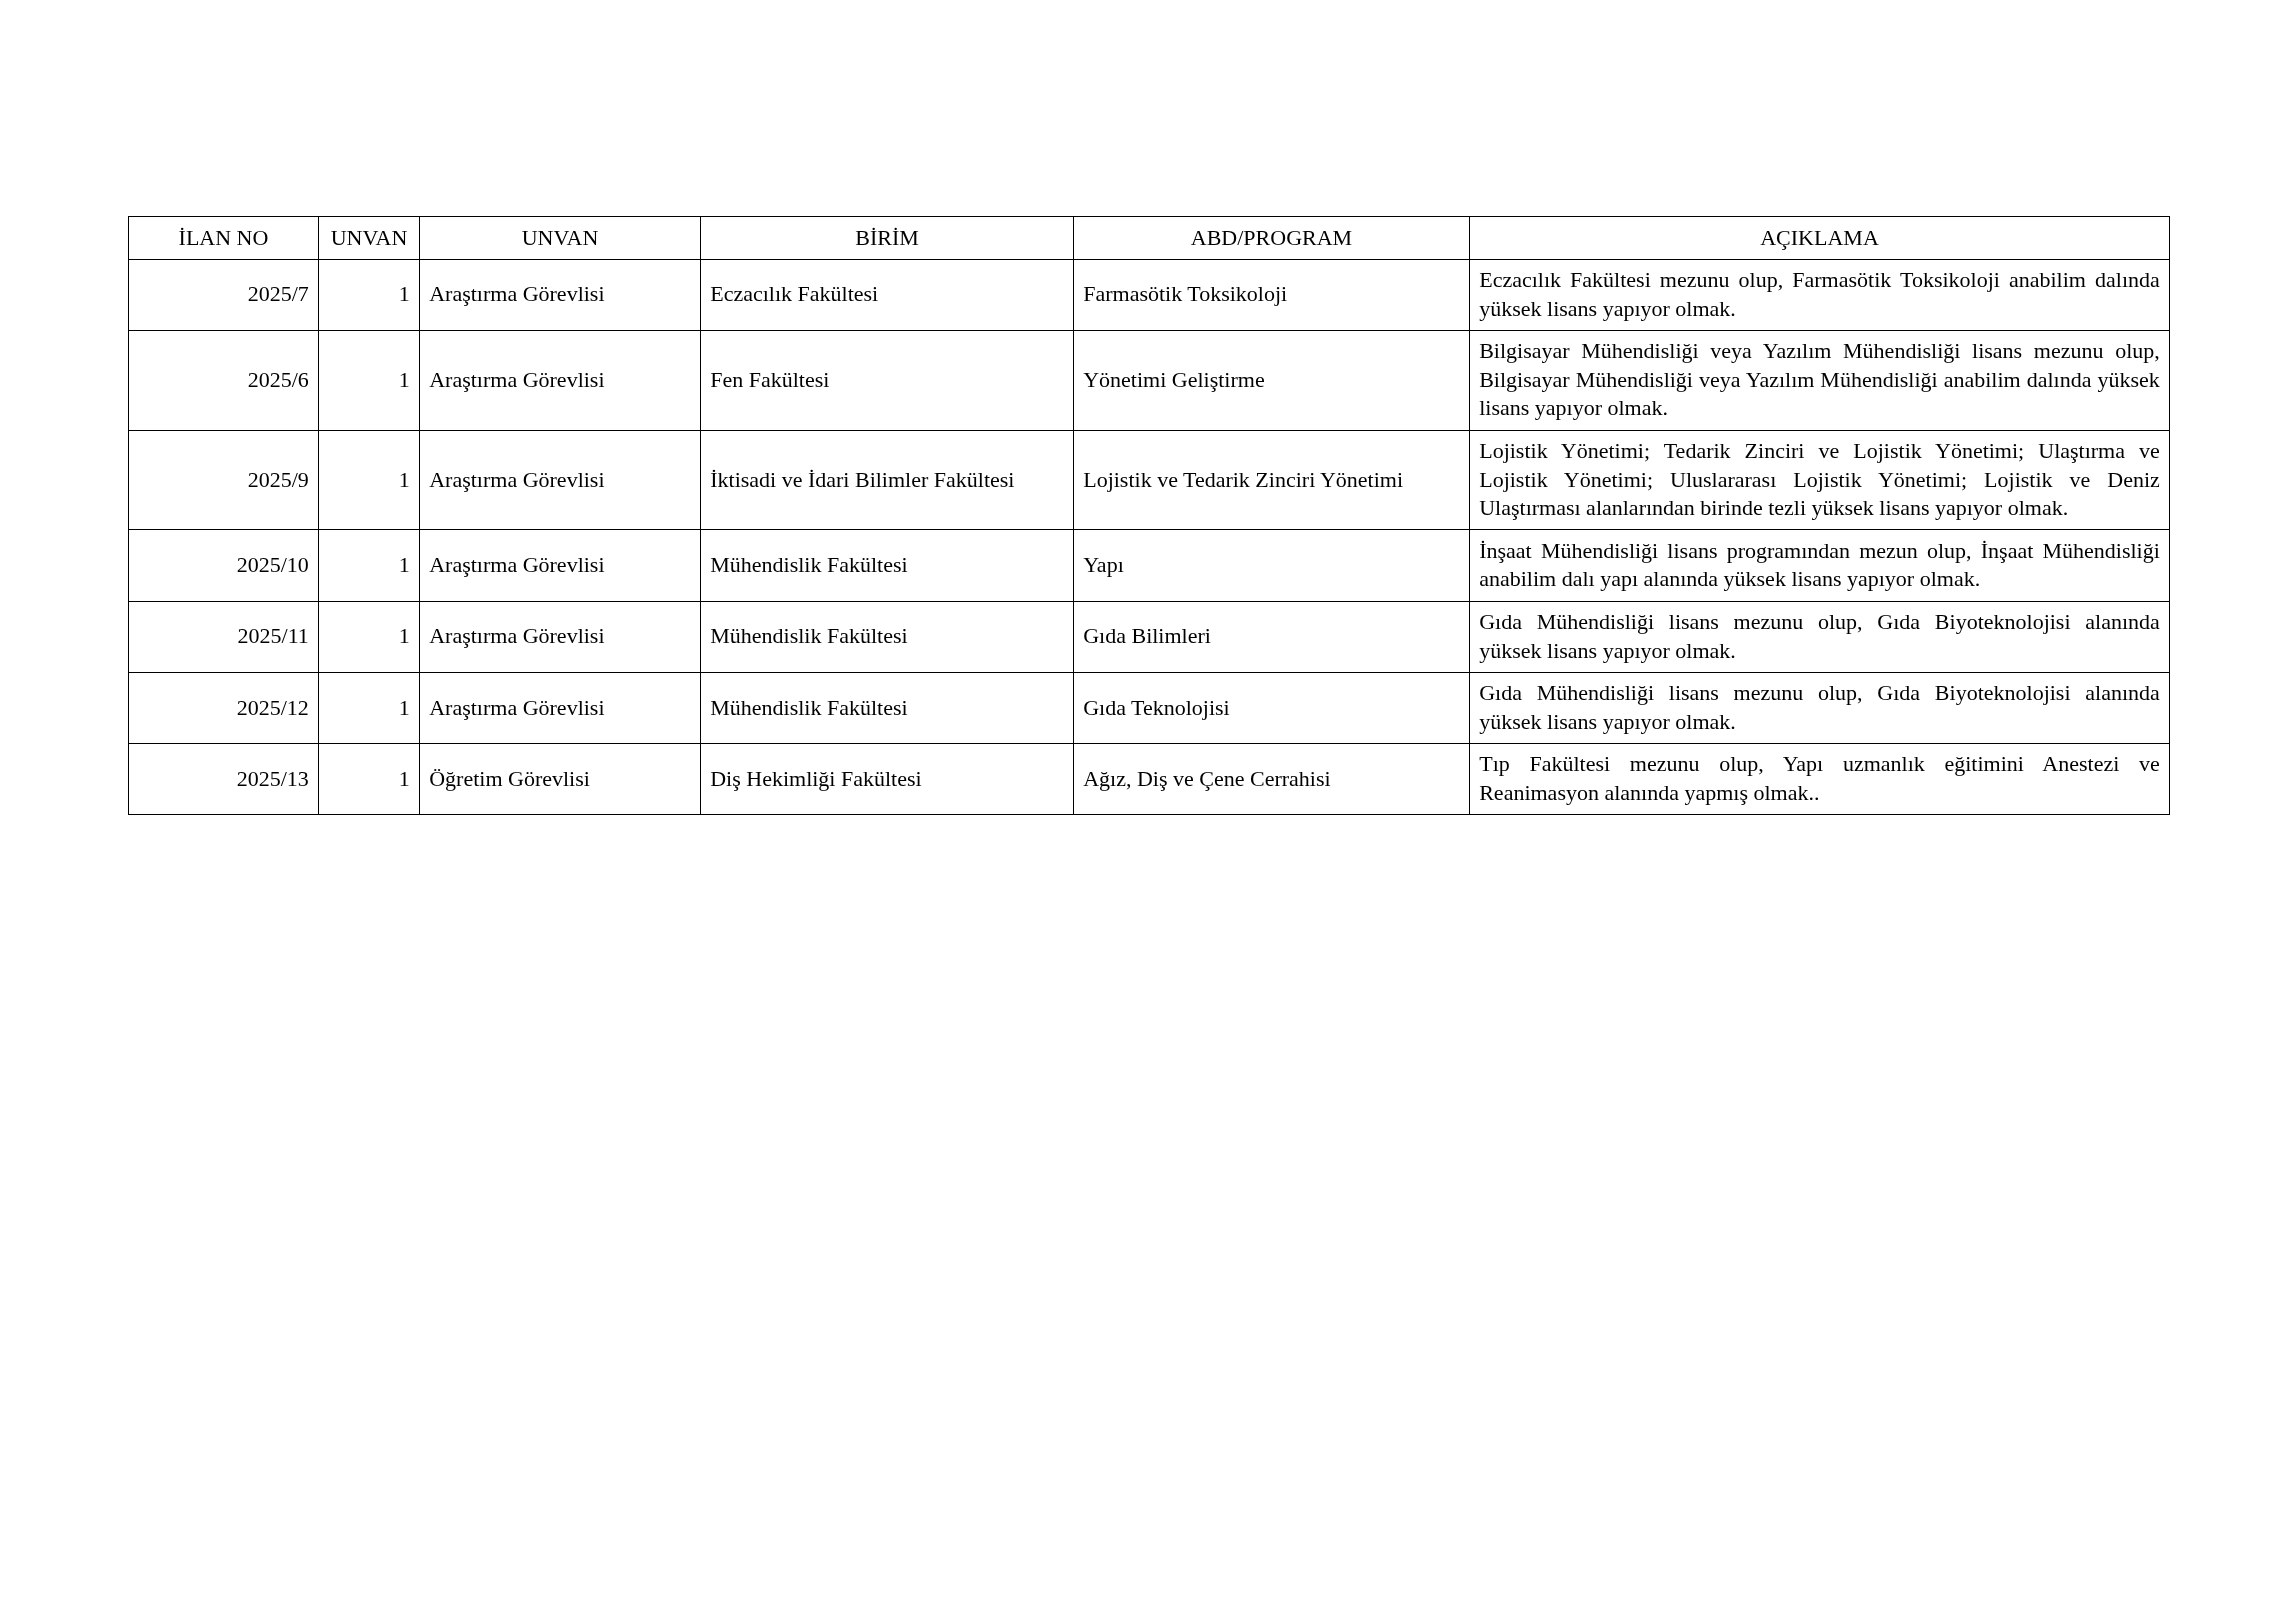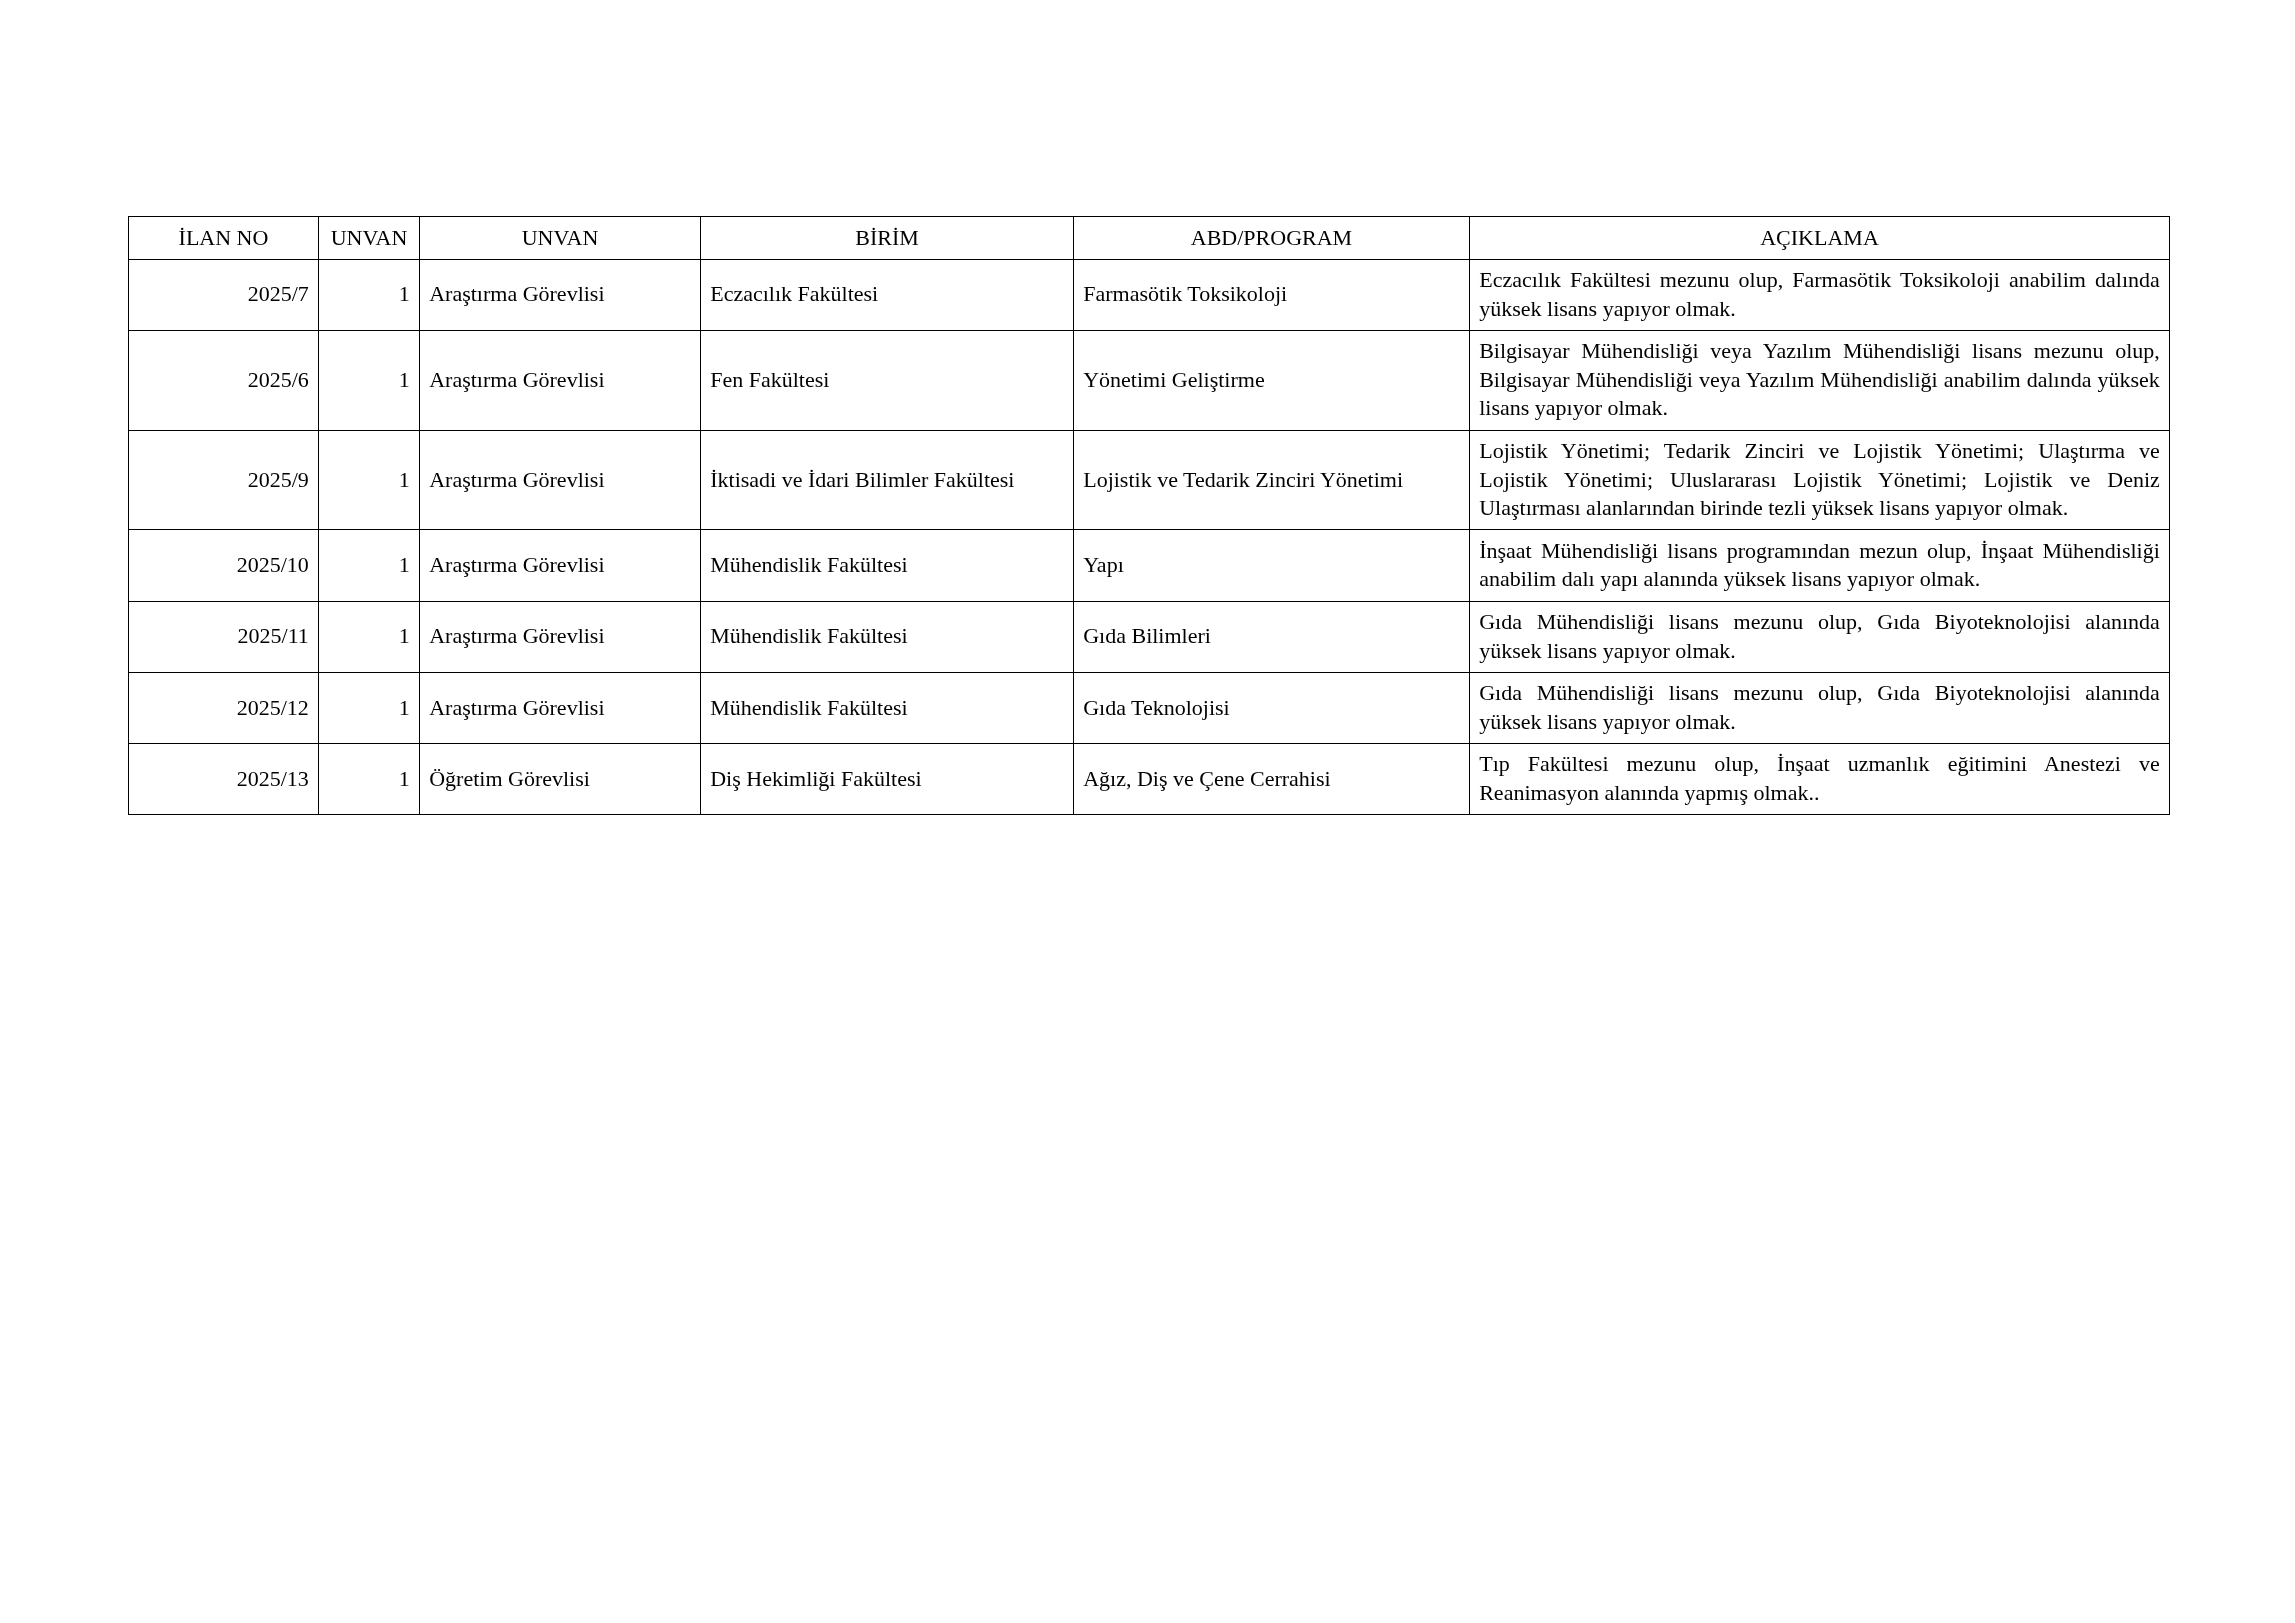--- a/index.html
+++ b/index.html
@@ -147,19 +147,19 @@
           <td class="mid">Mühendislik Fakültesi</td>
           <td class="mid">Gıda Teknolojisi</td>
           <td class="just">Gıda Mühendisliği lisans mezunu olup, Gıda Biyoteknolojisi alanında yüksek lisans yapıyor olmak.</td>
         </tr>
         <tr>
           <td class="center mid">2025/13</td>
           <td class="center mid">1</td>
           <td class="mid">Öğretim Görevlisi</td>
           <td class="mid">Diş Hekimliği Fakültesi</td>
           <td class="mid">Ağız, Diş ve Çene Cerrahisi</td>
-          <td class="just">Tıp Fakültesi mezunu olup, İnşaat uzmanlık eğitimini Anestezi ve Reanimasyon alanında yapmış olmak..</td>
+          <td class="just">Tıp Fakültesi mezunu olup, Yapı uzmanlık eğitimini Anestezi ve Reanimasyon alanında yapmış olmak..</td>
         </tr>
       </tbody>
     </table>
   </div>
 </div>
 
 
 </body></html>

